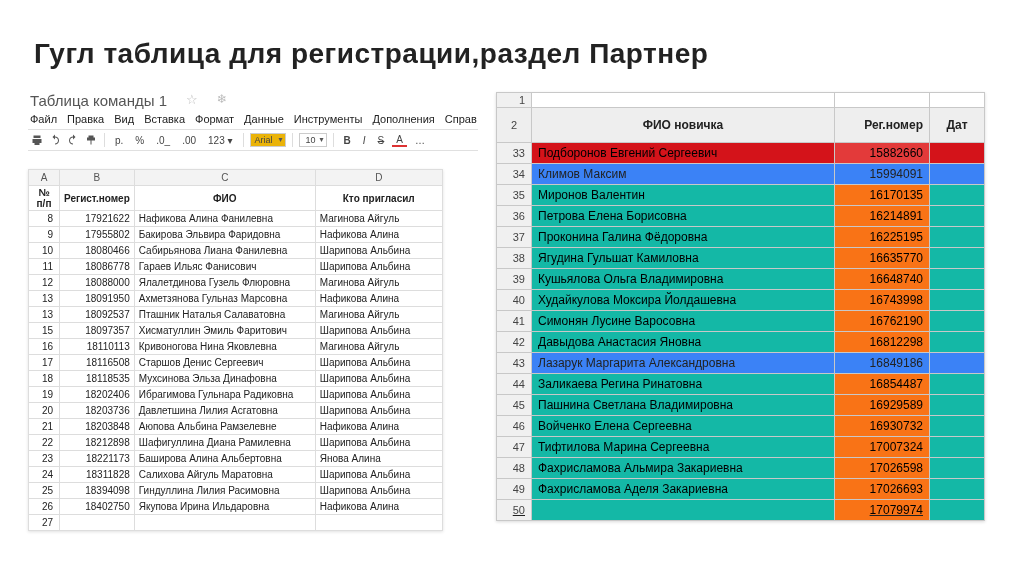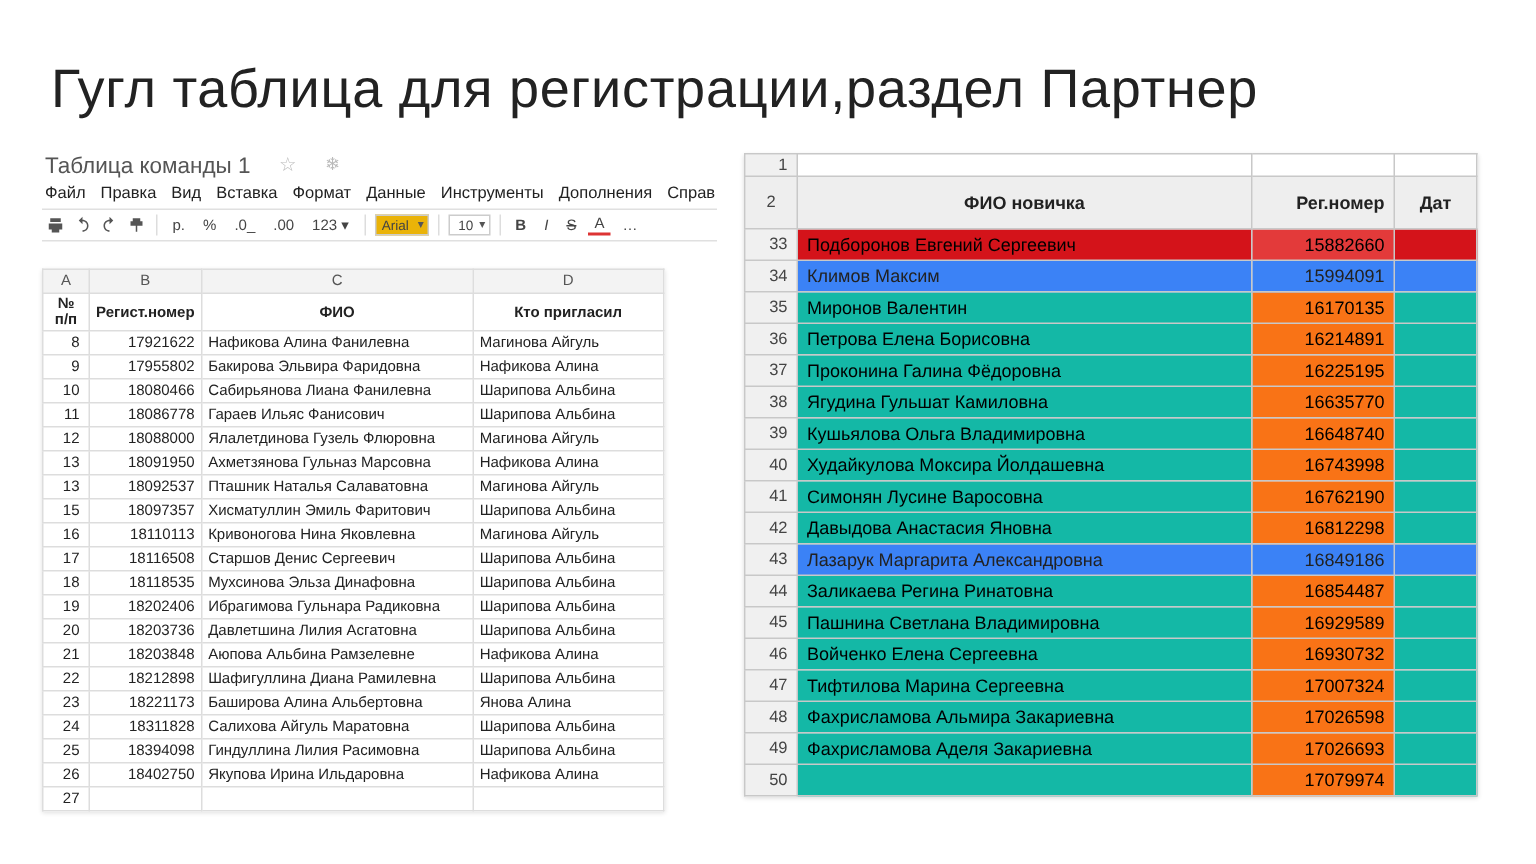--- a/index.html
+++ b/index.html
@@ -1,17 +1,17 @@
 <!DOCTYPE html>
 <html><head>
 <meta charset="utf-8">
 <style>
 html,body{margin:0;padding:0;background:#fff;font-family:Arial,Helvetica,sans-serif;color:#222;-webkit-font-smoothing:antialiased}
 .slide{width:1024px;height:576px;position:relative;box-sizing:border-box;padding:22px 28px}
-.title{font-size:36px;font-weight:400;letter-spacing:.5px;margin:16px 0 22px 6px}
+.title{font-size:28px;font-weight:700;letter-spacing:.5px;margin:16px 0 22px 6px}
 .content{display:flex;gap:18px}
 .panel{box-sizing:border-box}
 .left-panel{width:450px}
 .right-panel{width:500px}
 
 
 .sheet-name{display:flex;align-items:flex-start;gap:19px;margin:0 0 4px 2px}
 .sheet-name .txt{font-size:15px;color:#555}
 .star{color:#bbb;font-size:13px}
 .snow{color:#bbb;font-size:12px}
@@ -366,21 +366,21 @@
               <td class="namecol green">Фахрисламова Альмира  Закариевна</td>
               <td class="regcol green">17026598</td>
               <td class="datecol green"></td>
             </tr>
             <tr>
               <td class="rownum">49</td>
               <td class="namecol green">Фахрисламова Аделя Закариевна</td>
               <td class="regcol green">17026693</td>
               <td class="datecol green"></td>
             </tr>
-            <tr style="height: 4px; overflow: hidden;">
+            <tr style="height: 4px; overflow: hidden; text-decoration: underline;">
               <td class="rownum">50</td>
               <td class="namecol green"></td>
               <td class="regcol green">17079974</td>
               <td class="datecol green"></td>
             </tr>
           </tbody>
   </table>
 </div>
 
 </div>

